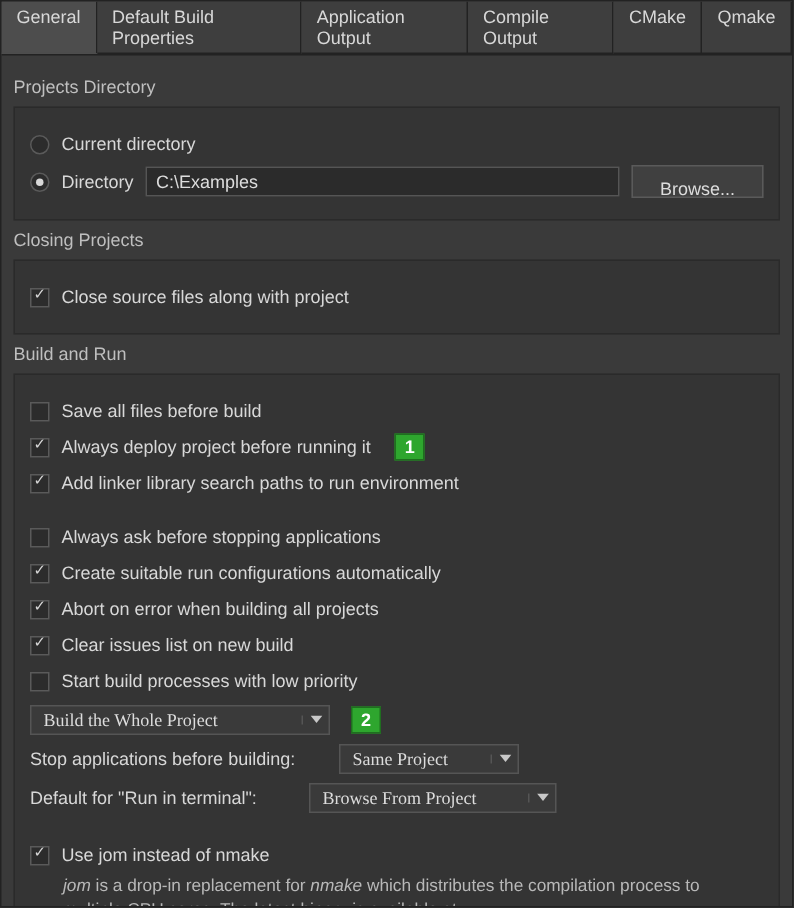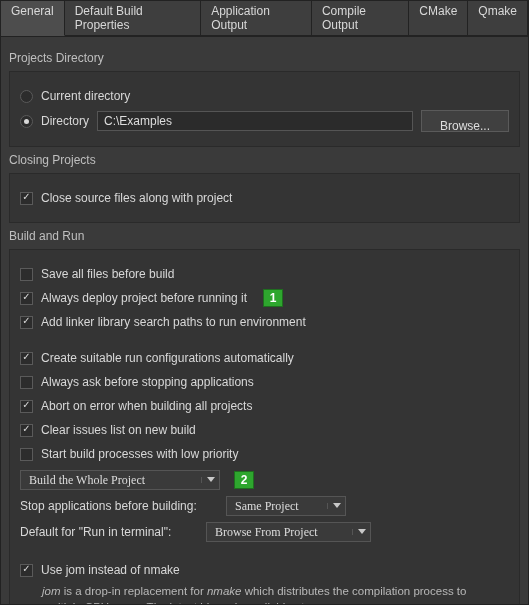--- a/index.html
+++ b/index.html
@@ -195,26 +195,26 @@
       <span class="callout">1</span>
     </div>
     <div class="row">
       <span class="check checked"></span>
       <span class="label">Add linker library search paths to run environment</span>
     </div>
 
     <div class="spacer"></div>
 
     <div class="row">
-      <span class="check checked"></span>
-      <span class="label">Create suitable run configurations automatically</span>
-    </div>
-    <div class="row">
       <span class="check"></span>
       <span class="label">Always ask before stopping applications</span>
+    </div>
+    <div class="row">
+      <span class="check checked"></span>
+      <span class="label">Create suitable run configurations automatically</span>
     </div>
     <div class="row">
       <span class="check checked"></span>
       <span class="label">Abort on error when building all projects</span>
     </div>
     <div class="row">
       <span class="check checked"></span>
       <span class="label">Clear issues list on new build</span>
     </div>
     <div class="row">

